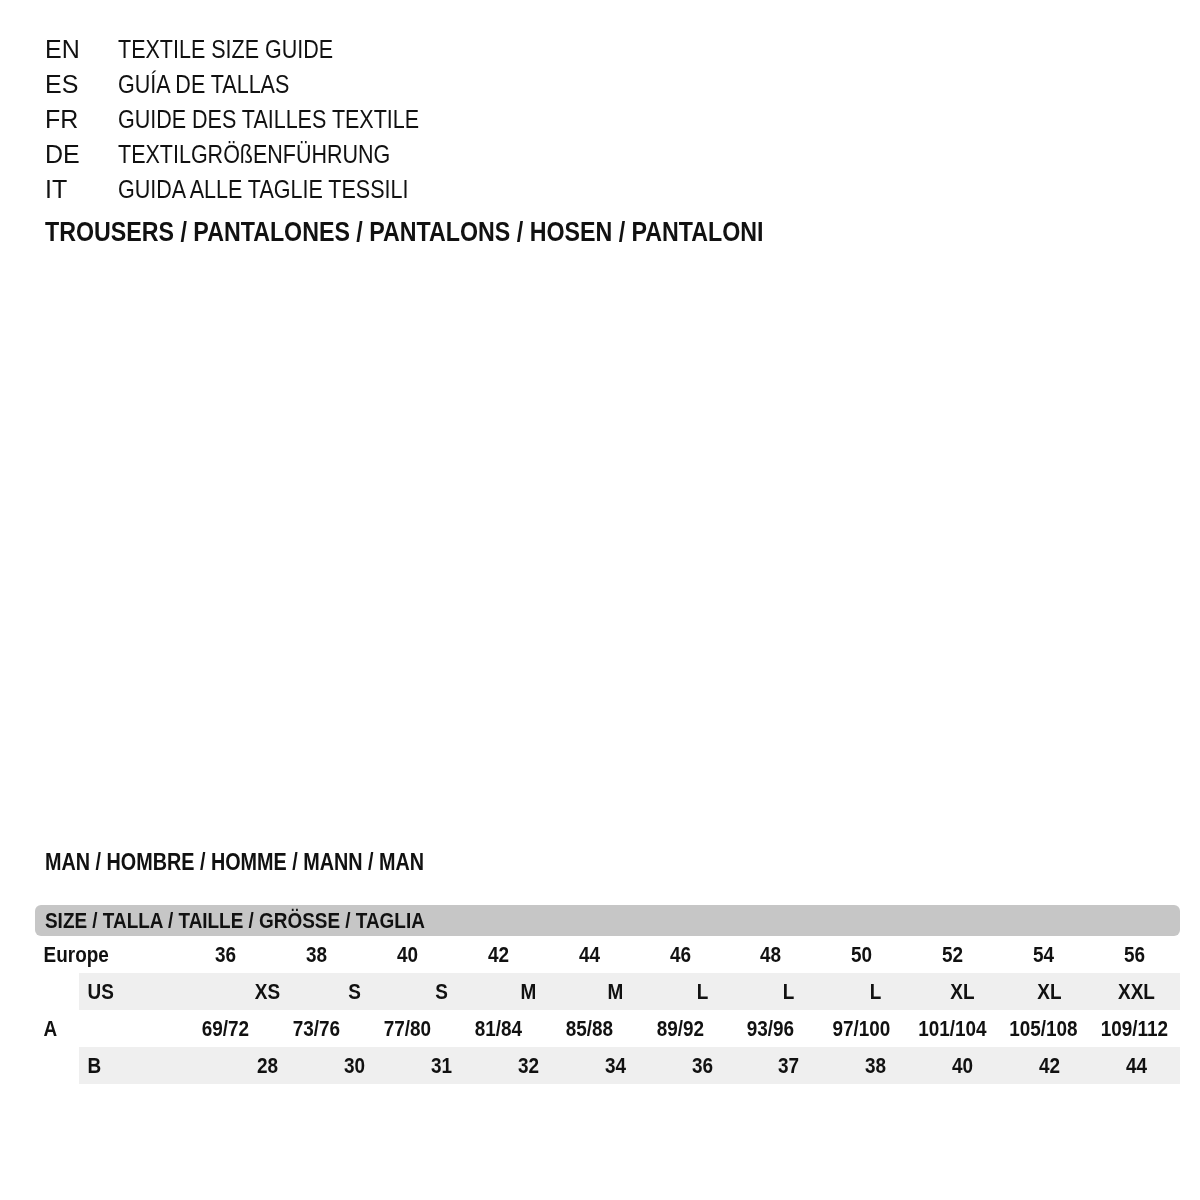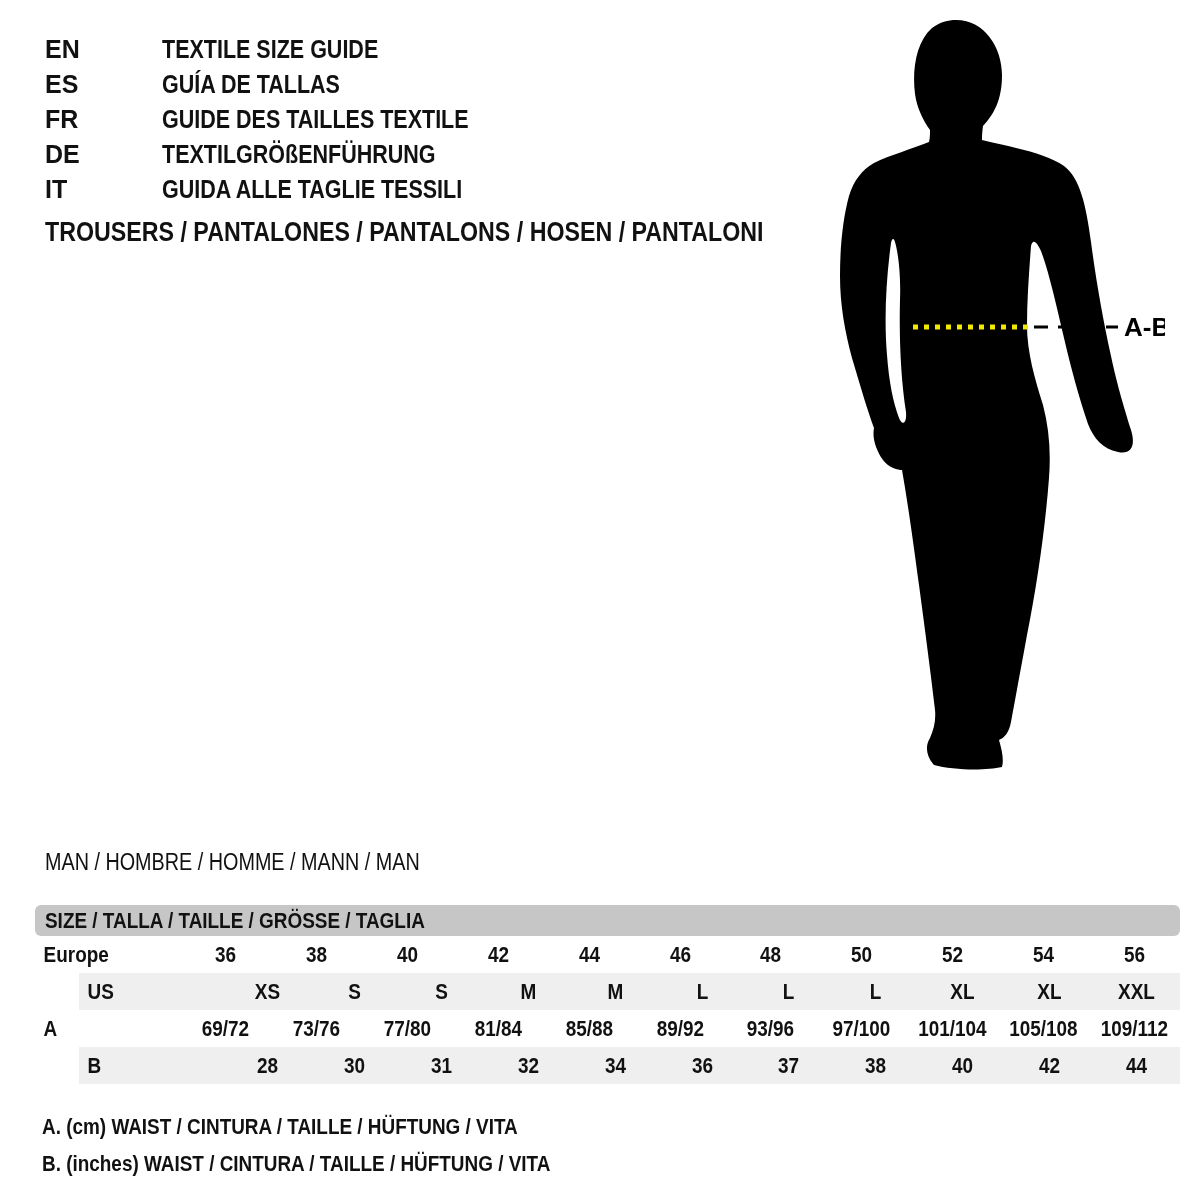--- a/index.html
+++ b/index.html
@@ -5,25 +5,25 @@
   html,body{margin:0;padding:0;background:#ffffff;}
   .canvas{
     position:relative;width:1200px;height:1200px;background:#ffffff;overflow:hidden;
     font-family:"Liberation Sans",sans-serif;color:#111111;
   }
   
   .cond{display:inline-block;transform:scaleX(0.86);transform-origin:left center;white-space:nowrap;}
 
   
   .lang-list{position:absolute;left:45px;top:32px;}
-  .lang-row{display:flex;height:35px;line-height:35px;font-size:25px;font-weight:700;gap:44px;}
+  .lang-row{display:flex;height:35px;line-height:35px;font-size:25px;font-weight:400;}
   .lang-code{width:73px;}
   
   .category-title{position:absolute;left:45px;top:217px;font-size:27px;font-weight:700;}
-  .section-title{position:absolute;left:45px;top:849px;font-size:23px;font-weight:400;}
+  .section-title{position:absolute;left:45px;top:849px;font-size:23px;font-weight:700;}
 
   
   .figure-wrap{position:absolute;left:835px;top:15px;width:330px;height:770px;}
   .figure-wrap svg{display:block;width:100%;height:100%;}
 
   
   .size-table{position:absolute;left:35px;top:905px;width:1145px;}
   .thead{
     height:31px;line-height:31px;background:var(--header-bg,#c6c6c6);
     font-size:22px;font-weight:700;padding-left:10px;box-sizing:border-box;border-radius:6px;
@@ -63,77 +63,20 @@
     <div class="lang-row">
       <span class="lang-code">IT</span>
       <span class="cond">GUIDA ALLE TAGLIE TESSILI</span>
     </div>
   </div>
 
   <div class="category-title">
     <span class="cond">TROUSERS / PANTALONES / PANTALONS / HOSEN / PANTALONI</span>
   </div>
 
-  <div class="figure-wrap">
-    <svg viewBox="835 15 330 770" xmlns="http://www.w3.org/2000/svg">
-
-      <path fill="#000000" d="
-        M 956 20
-        C 985 20 1002 48 1002 75
-        C 1002 100 994 114 983 126
-        C 982 133 982 138 982 140
-        C 1015 148 1046 153 1064 166
-        C 1080 178 1086 205 1091 242
-        C 1096 280 1103 320 1111 356
-        C 1117 385 1126 414 1131 430
-        C 1136 446 1131 455 1118 452
-        C 1103 449 1094 439 1088 424
-        C 1079 398 1071 368 1064 338
-        C 1057 308 1049 272 1041 251
-        C 1037 242 1033 238 1031 246
-        C 1029 273 1027 300 1027 326
-        C 1027 352 1035 380 1043 405
-        C 1049 428 1051 452 1049 478
-        C 1045 530 1037 585 1027 635
-        C 1021 668 1015 700 1011 722
-        C 1009 733 1004 738 999 740
-        C 1002 750 1004 760 1002 767
-        C 985 771 952 770 934 765
-        C 926 756 925 746 930 738
-        C 934 729 936 720 935 710
-        C 931 675 925 630 919 585
-        C 913 540 907 498 902 470
-        C 898 470 889 468 883 460
-        C 876 450 872 438 874 428
-        C 868 412 860 385 852 358
-        C 845 332 840 305 840 276
-        C 840 246 843 218 849 196
-        C 854 180 862 170 874 163
-        C 890 155 912 149 929 142
-        C 930 138 930 134 930 130
-        C 923 120 917 108 915 94
-        C 912 70 916 42 932 28
-        C 940 22 948 20 956 20 Z"></path>
-
-      <path fill="#ffffff" d="
-        M 891 243
-        C 886 280 884 320 887 355
-        C 889 382 893 402 899 418
-        C 902 426 907 424 906 412
-        C 901 380 899 340 900 300
-        C 901 274 898 252 895 242
-        C 894 238 892 238 891 243 Z"></path>
-
-      <line x1="913" y1="327" x2="1028" y2="327" stroke-width="5" stroke-dasharray="5 6" stroke="#f2e900"></line>
-
-      <line x1="1034" y1="327" x2="1118" y2="327" stroke-width="3" stroke-dasharray="14 10" stroke="#000000"></line>
-
-      <text x="1124" y="336" font-family="Liberation Sans, sans-serif" font-size="26" font-weight="bold" fill="#000000">A-B</text>
-    </svg>
-  </div>
 
   <div class="section-title">
     <span class="cond">MAN / HOMBRE / HOMME / MANN / MAN</span>
   </div>
 
   <div class="size-table">
     <div class="thead">
       <span class="cond">SIZE / TALLA / TAILLE / GRÖSSE / TAGLIA</span>
     </div>
     <div>
@@ -189,22 +132,14 @@
           <div class="tcell val">36</div>
           <div class="tcell val">37</div>
           <div class="tcell val">38</div>
           <div class="tcell val">40</div>
           <div class="tcell val">42</div>
           <div class="tcell val">44</div>
         </div>
       </div>
   </div>
 
-  <div class="footnotes">
-    <div class="foot-row">
-      <span class="cond">A. (cm) WAIST / CINTURA / TAILLE / HÜFTUNG / VITA</span>
-    </div>
-    <div class="foot-row">
-      <span class="cond">B. (inches) WAIST / CINTURA / TAILLE / HÜFTUNG / VITA</span>
-    </div>
-  </div>
 
 </div>
 
 </body></html>

